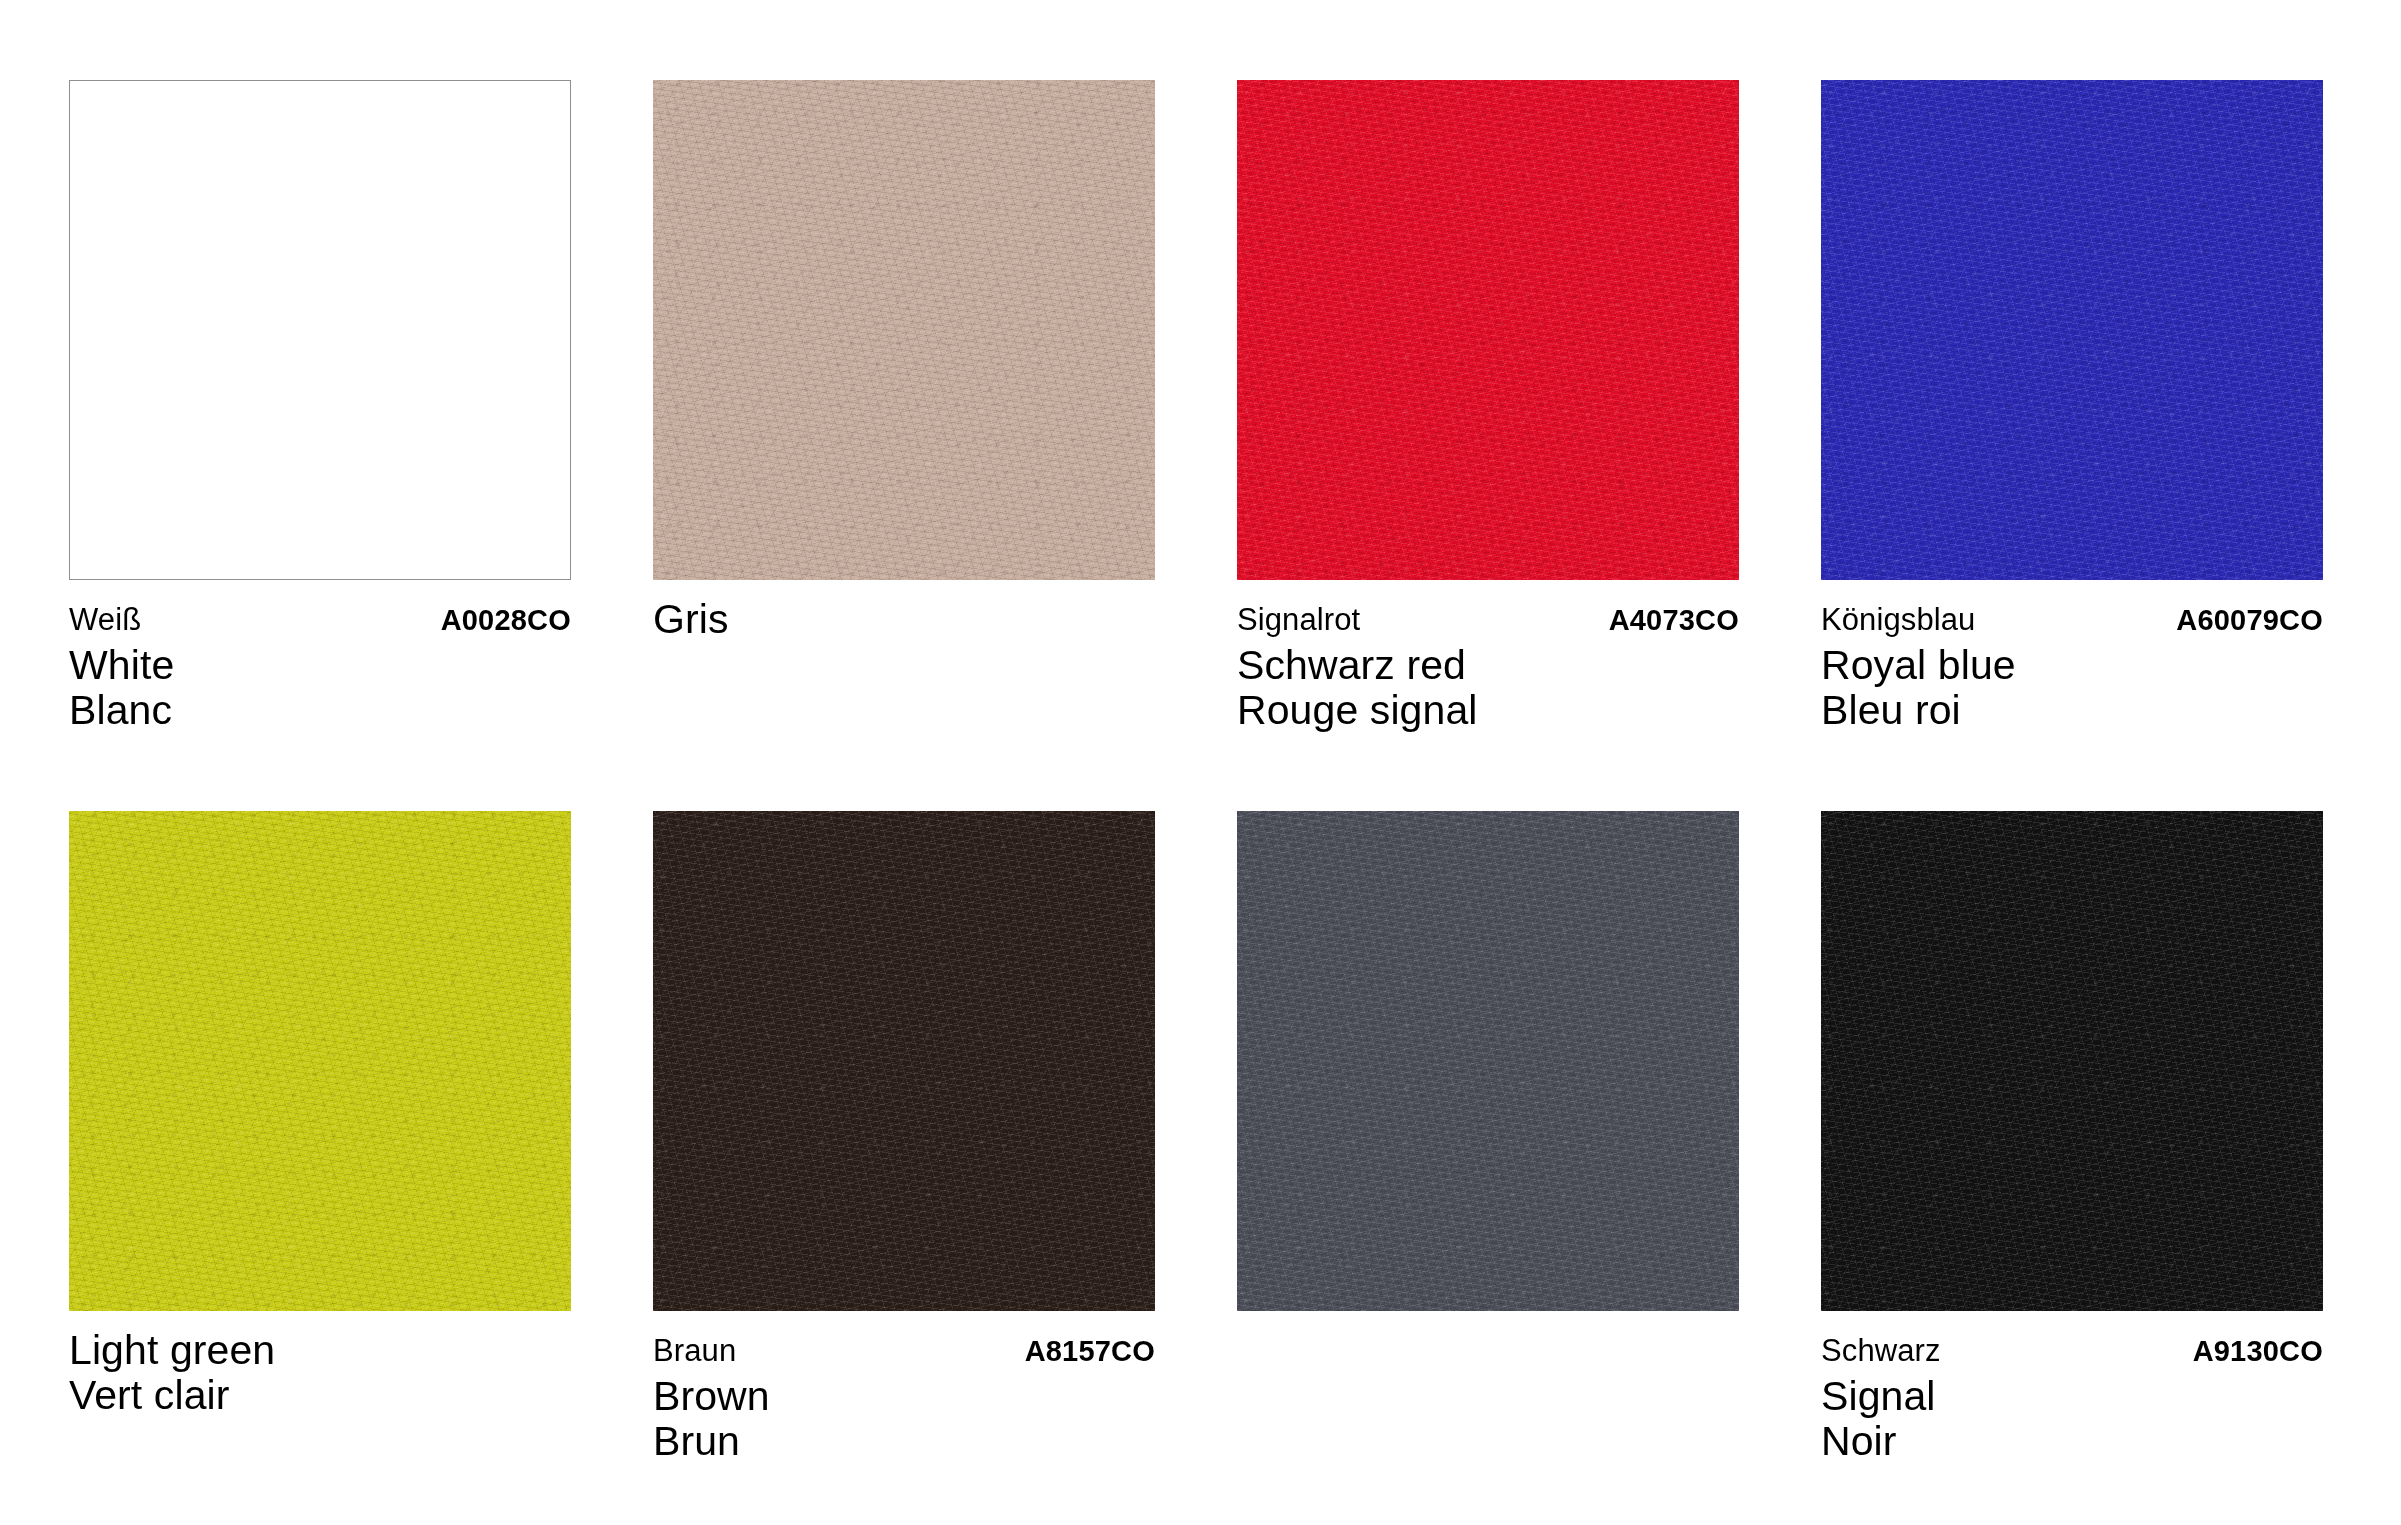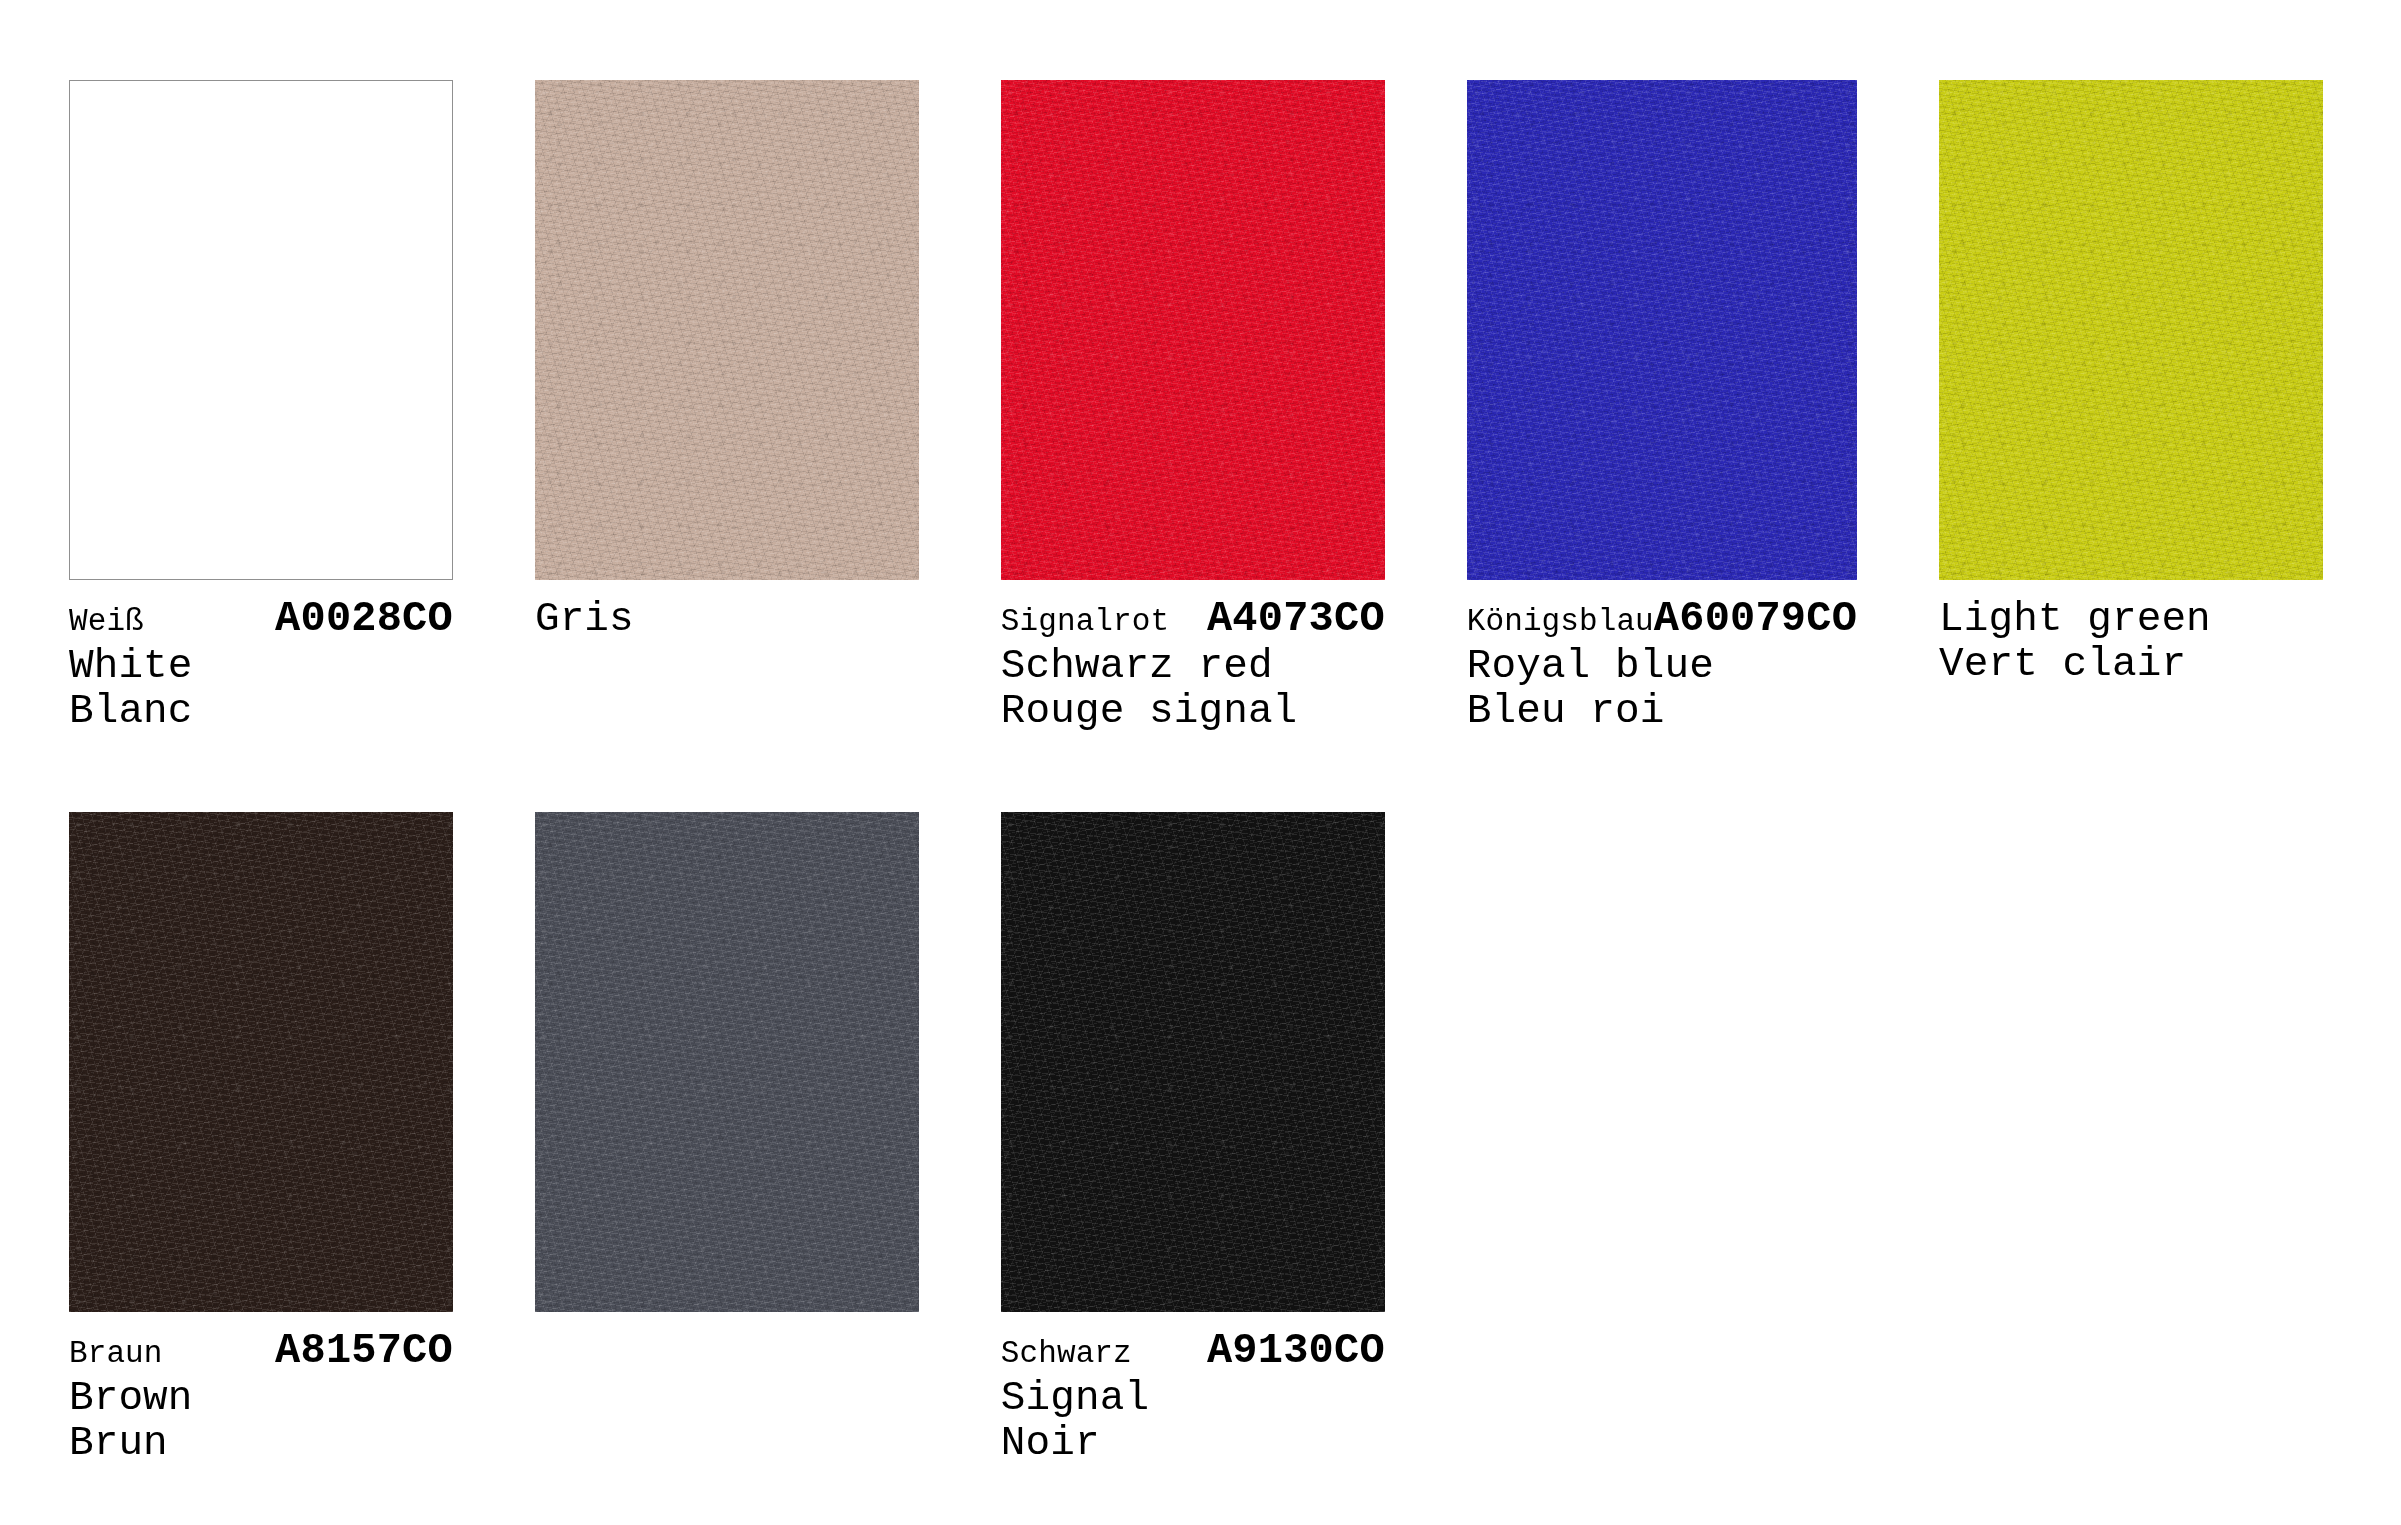--- a/index.html
+++ b/index.html
@@ -18,25 +18,24 @@
 
   .catalogue {
     box-sizing: border-box;
     width: 2401px;
     height: 1525px;
     padding: 80px 78px 0 69px;
   }
 
   .swatch-grid {
     display: grid;
-    grid-template-columns: repeat(5, 1fr);
+    grid-template-columns: repeat(4, 1fr);
     grid-template-rows: repeat(2, auto);
     column-gap: 82px;
     row-gap: 78px;
-    font-family: Liberation Mono, monospace;
   }
 
   .swatch-card {
     display: flex;
     flex-direction: column;
   }
 
   
   .swatch-chip {
     position: relative;
@@ -103,21 +102,21 @@
     justify-content: space-between;
   }
   .name-de {
     font-size: 31px;
     line-height: 45px;
     font-weight: 400;
     letter-spacing: 0.1px;
     white-space: nowrap;
   }
   .swatch-code {
-    font-size: 42px;
+    font-size: 29px;
     line-height: 45px;
     font-weight: 700;
     letter-spacing: 0.2px;
     white-space: nowrap;
     text-align: left;
   }
   .name-en,
   .name-fr {
     font-size: 41px;
     line-height: 45px;

